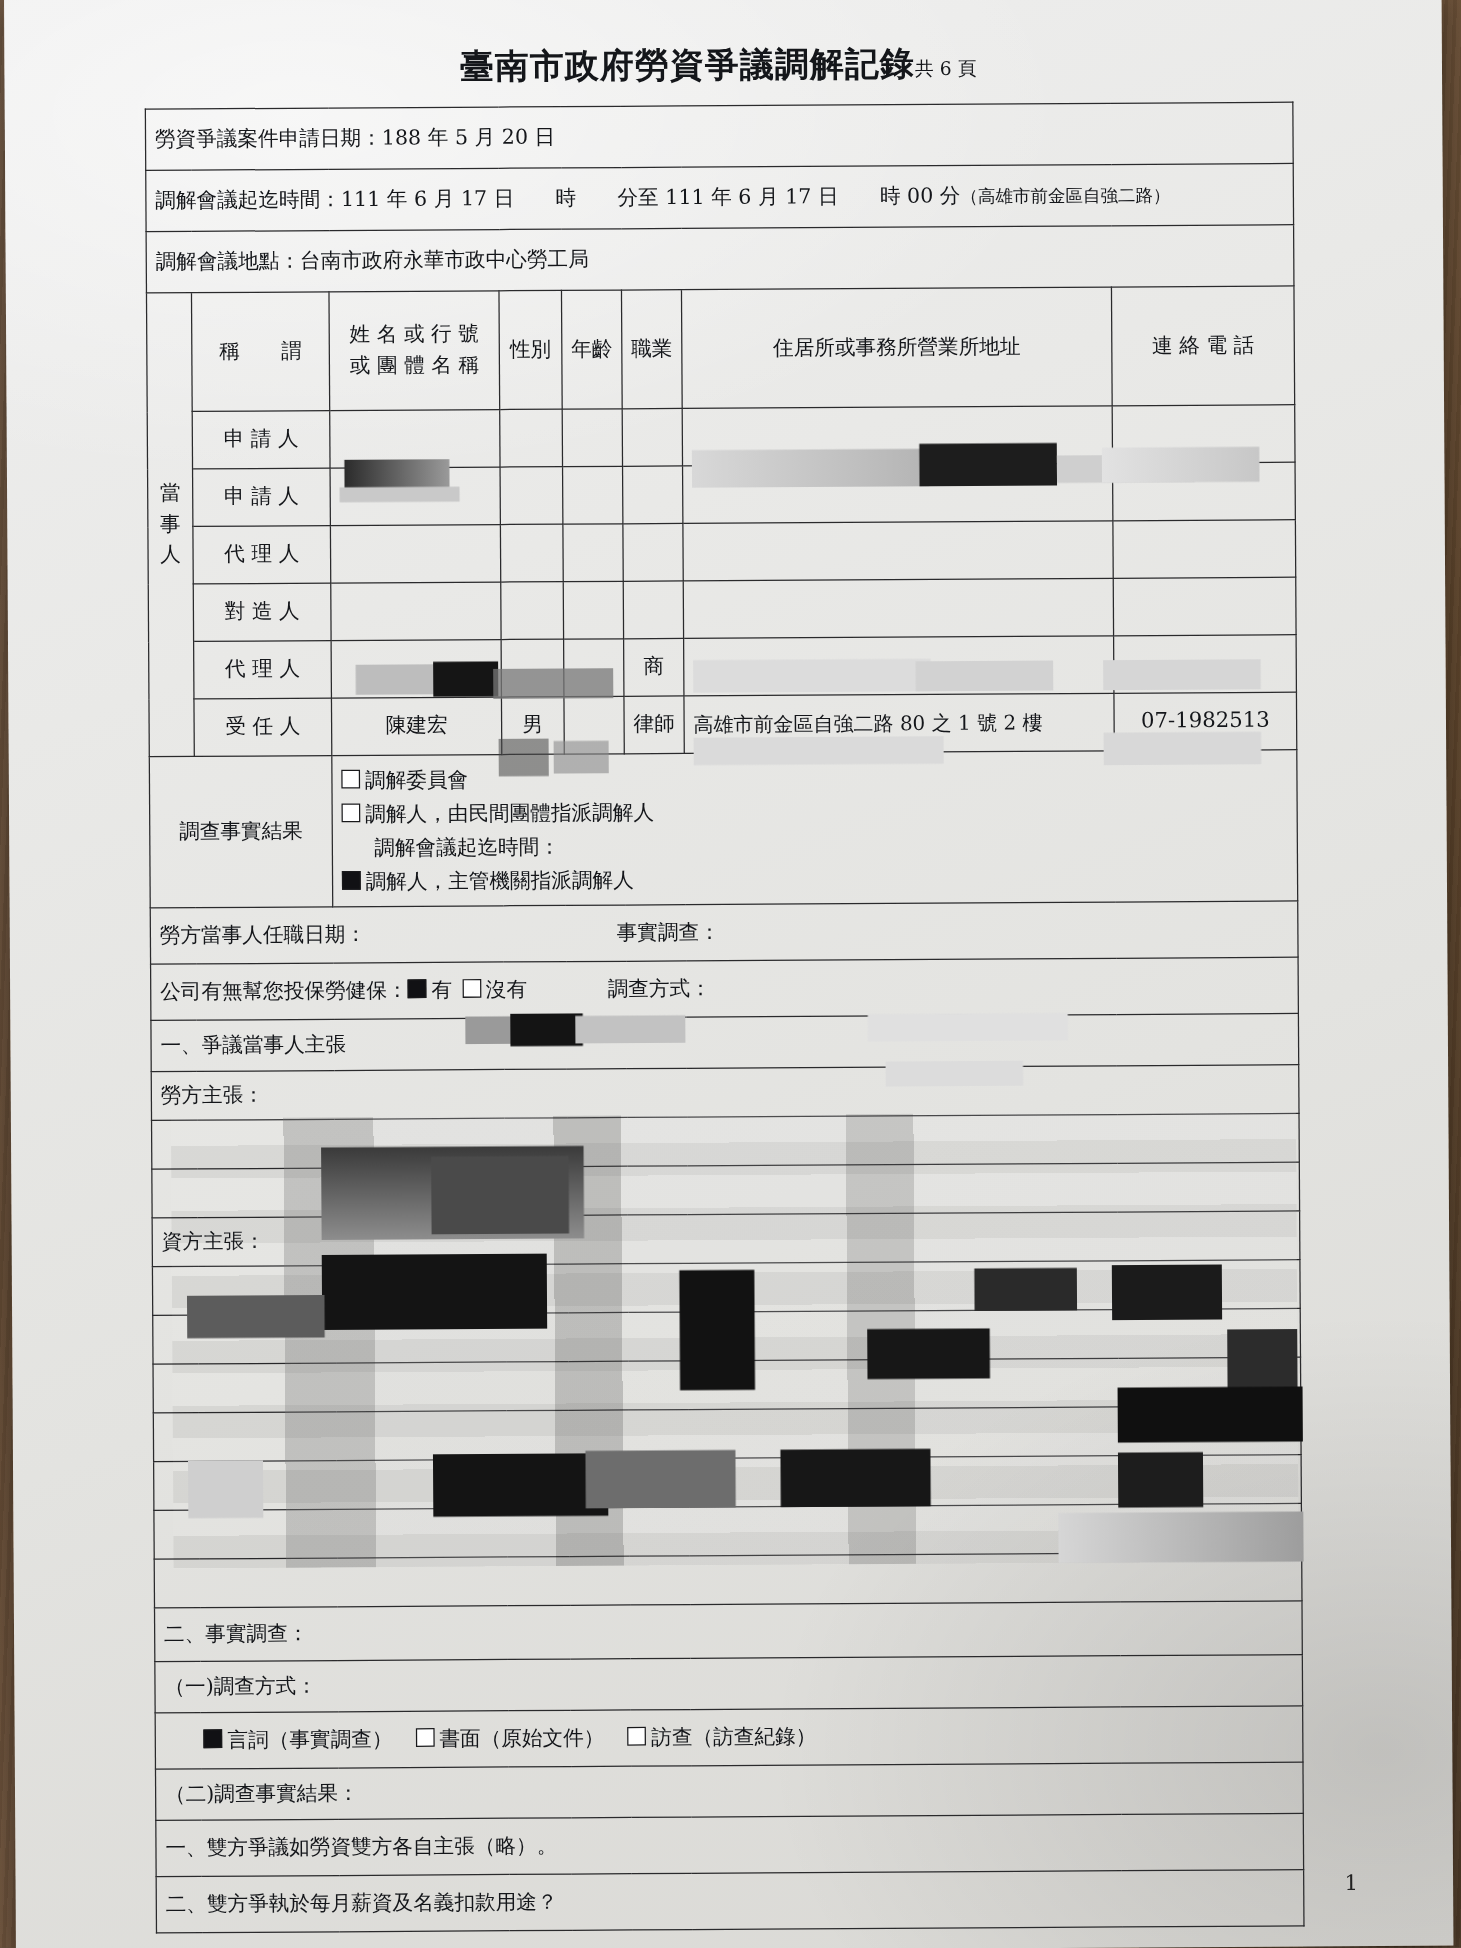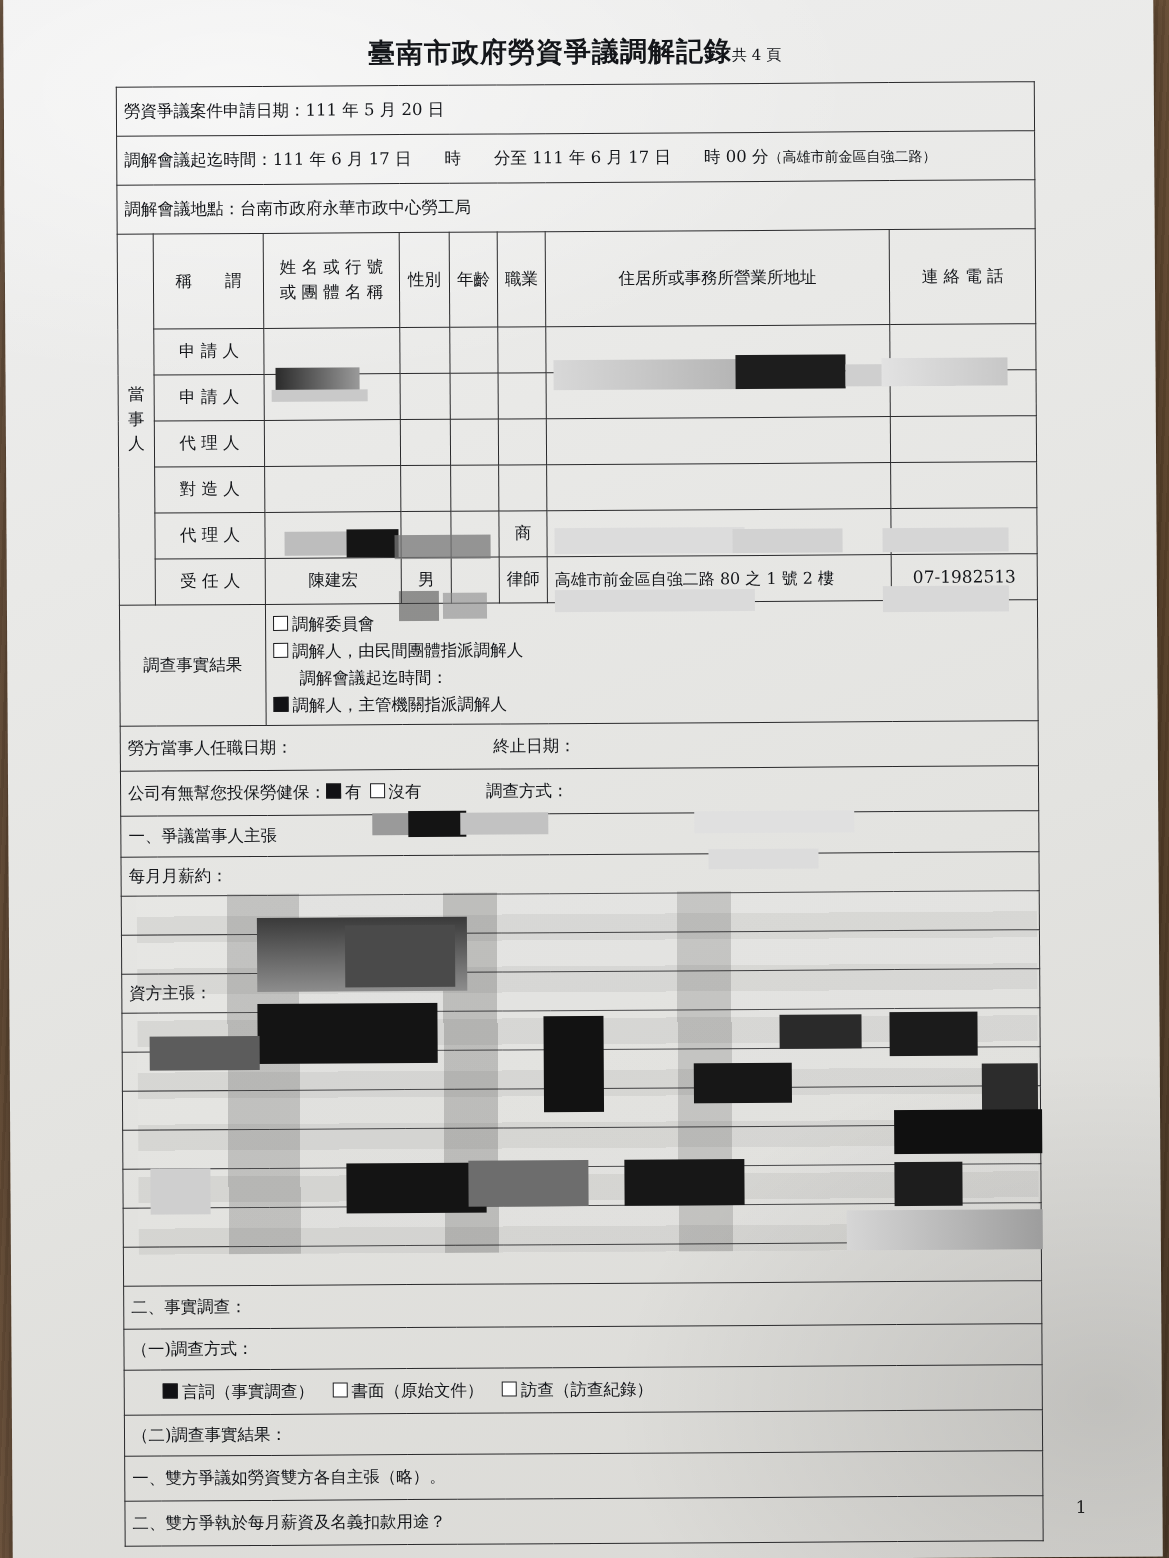--- a/index.html
+++ b/index.html
@@ -127,39 +127,39 @@
 </style>
 </head>
 <body>
 
 <div class="desk"></div>
 
 <div class="page">
   <div class="sheet">
 
     <div class="title-row">
-      <span>臺南市政府勞資爭議調解記錄</span><span class="pages">共 4 頁</span>
+      <span>臺南市政府勞資爭議調解記錄</span><span class="pages">共 6 頁</span>
     </div>
 
     <table class="form">
       <colgroup>
         <col style="width:36px">
         <col style="width:110px">
         <col style="width:136px">
         <col style="width:50px">
         <col style="width:48px">
         <col style="width:48px">
         <col style="width:344px">
         <col style="width:146px">
       </colgroup>
 
       <tbody>
           <tr>
         <td colspan="8" class="lbl" style="height:38px;">
-          <span>勞資爭議案件申請日期：</span><span>111 年 5 月 20 日</span>
+          <span>勞資爭議案件申請日期：</span><span>188 年 5 月 20 日</span>
         </td>
       </tr>
 
       <tr>
         <td colspan="8" class="lbl" style="height:38px;">
           <span>調解會議起迄時間：</span><span>111 年 6 月 17 日　　時　　分至 111 年 6 月 17 日　　時 00 分</span><span class="small">（高雄市前金區自強二路）</span>
         </td>
       </tr>
 
       <tr>
@@ -258,39 +258,39 @@
           <div>
             <span class="cb filled"></span><span>調解人，主管機關指派調解人</span>
           </div>
         </td>
       </tr>
 
       <tr>
         <td colspan="8" class="lbl" style="height:34px;">
           <span>勞方當事人任職日期：</span><span></span>
           <span style="display:inline-block;width:190px"></span>
-          <span>終止日期：</span><span></span>
+          <span>事實調查：</span><span></span>
         </td>
       </tr>
 
       <tr>
         <td colspan="8" class="lbl" style="height:34px;">
           <span>公司有無幫您投保勞健保：</span><span class="cb filled"></span><span>有</span><span class="cb" style="margin-left:8px"></span><span>沒有</span>
           <span style="display:inline-block;width:54px"></span>
           <span>調查方式：</span><span></span>
         </td>
       </tr>
 
       <tr>
         <td colspan="8" class="lbl" style="height:30px;">一、爭議當事人主張</td>
       </tr>
 
       <tr class="line-area">
         <td colspan="8" class="lbl">
-          <span>每月月薪約：</span><span></span>
+          <span>勞方主張：</span><span></span>
         </td>
       </tr>
       <tr class="line-area">
             <td colspan="8"></td>
           </tr>
       <tr class="line-area">
             <td colspan="8"></td>
           </tr>
 
       <tr class="line-area">

